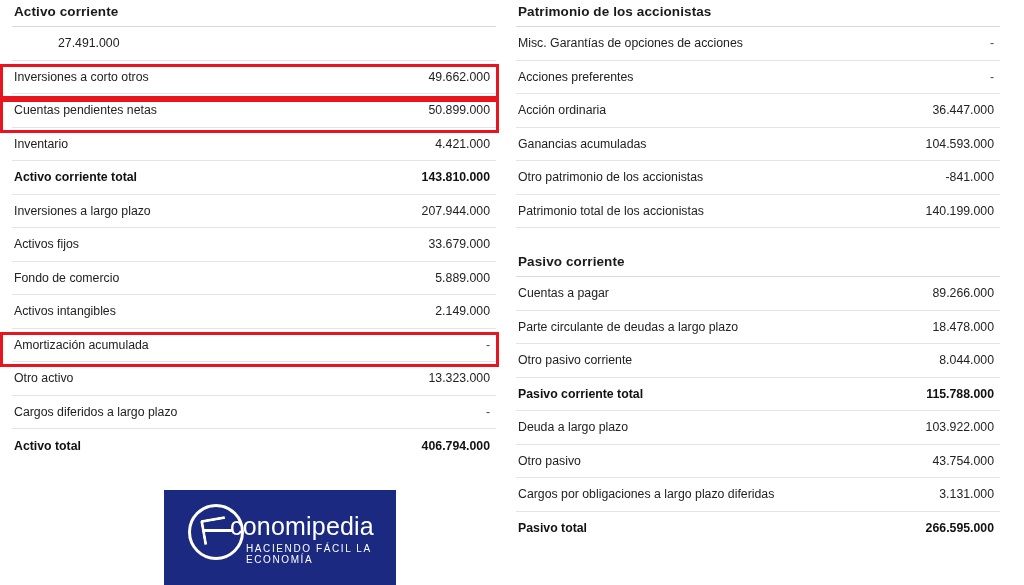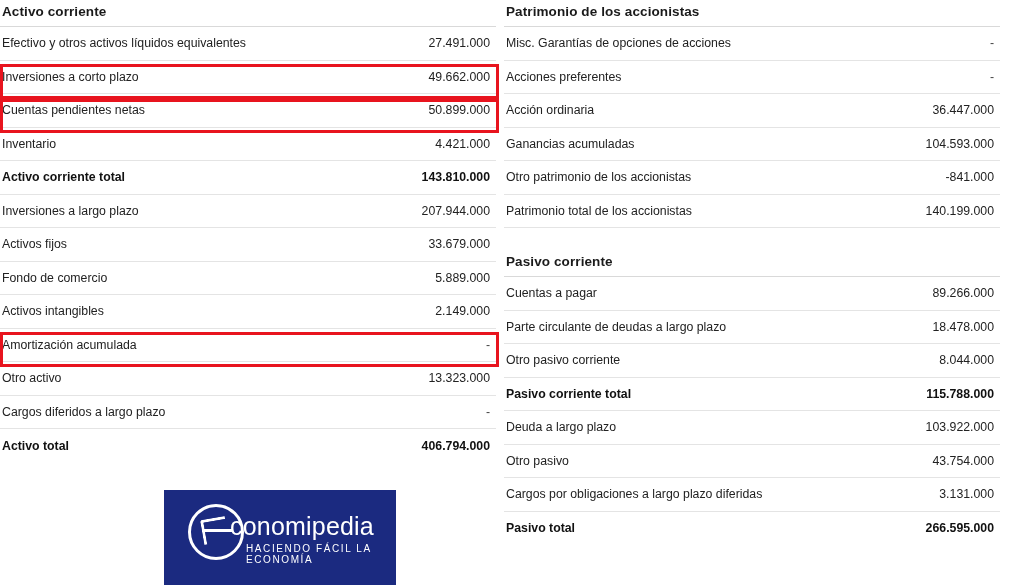--- a/index.html
+++ b/index.html
@@ -14,20 +14,21 @@
   #sheet {
     position: relative;
     width: 1024px;
     height: 585px;
     overflow: hidden;
   }
   .column {
     position: absolute;
     top: 0;
     width: 496px;
+    padding-left: 12px;
   }
   .col-left  { left: 0px; }
   .col-right { left: 504px; }
 
   .section-title {
     font-size: 13.5px;
     font-weight: bold;
     color: #1a1a1a;
     padding: 4px 2px 7px 2px;
     border-bottom: 1px solid #d9d9d9;
@@ -140,25 +141,24 @@
 </head>
 <body>
 
 <div id="sheet">
 
   <div class="column col-left">
 
     <div class="section-title">Activo corriente</div>
 
     <div class="row">
-      <span class="label">Efectivo y otros activos líquidos equivalentes</span>
       <span class="value">27.491.000</span>
     </div>
     <div class="row">
-      <span class="label">Inversiones a corto plazo</span>
+      <span class="label">Inversiones a corto otros</span>
       <span class="value">49.662.000</span>
     </div>
     <div class="row">
       <span class="label">Cuentas pendientes netas</span>
       <span class="value">50.899.000</span>
     </div>
     <div class="row">
       <span class="label">Inventario</span>
       <span class="value">4.421.000</span>
     </div>

